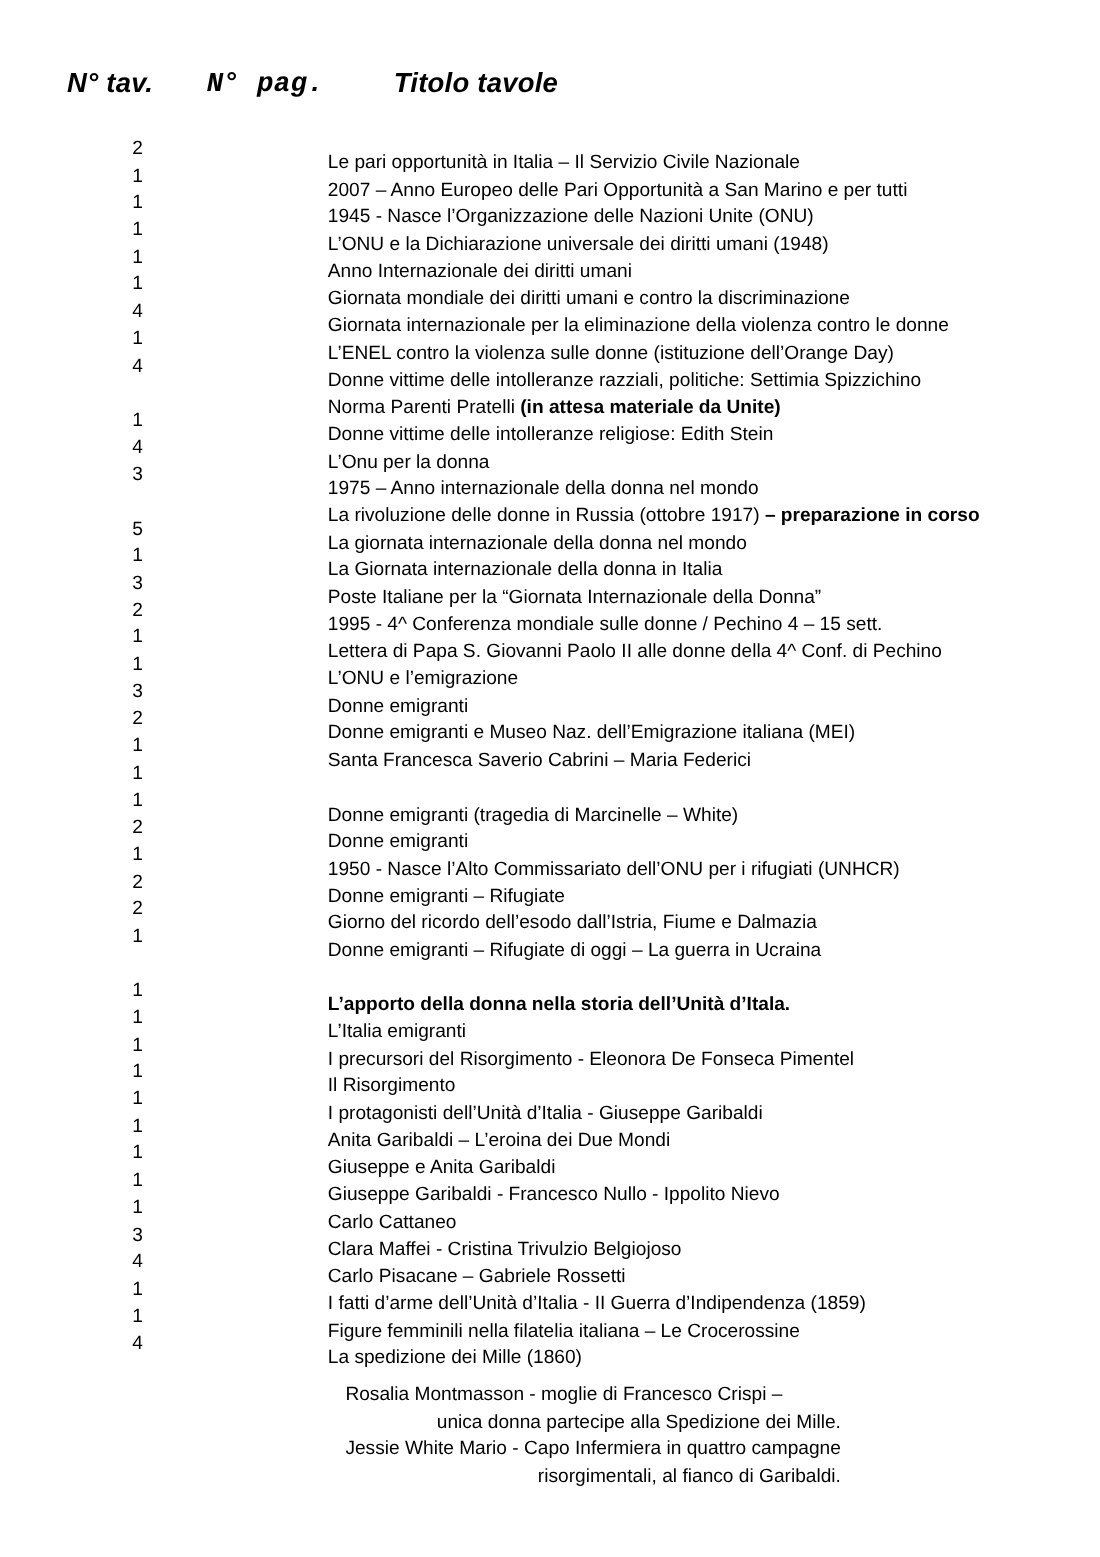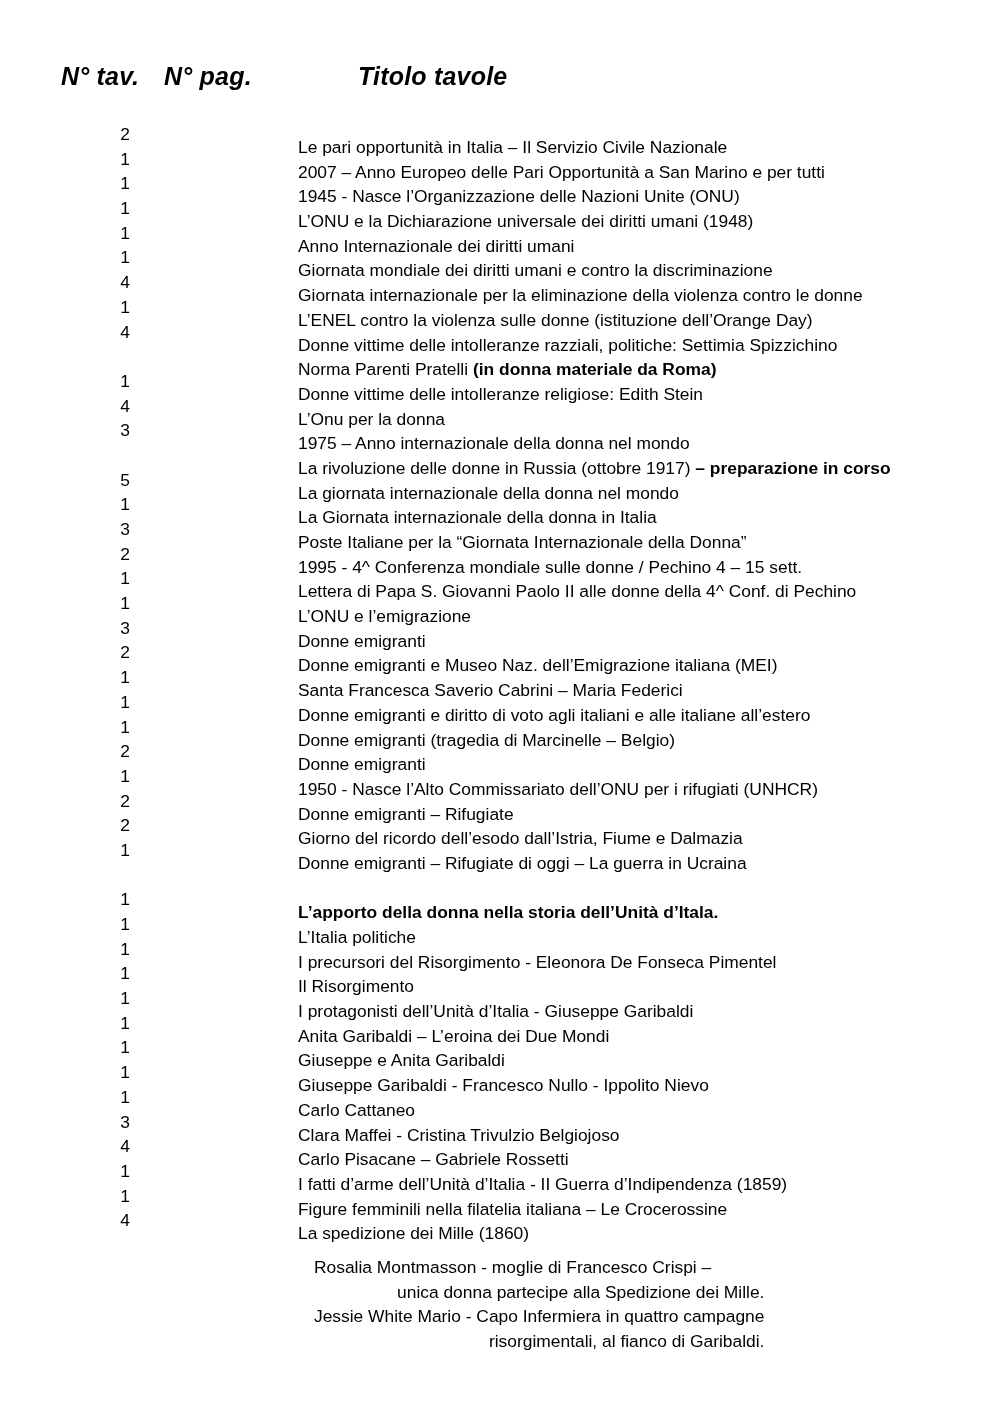--- a/index.html
+++ b/index.html
@@ -27,21 +27,21 @@
       left: 0;
       width: 1000px;
       height: 36px;
       font-weight: bold;
       font-style: italic;
       font-size: 25px;
       letter-spacing: 0.2px;
     }
     .header span { position: absolute; top: 0; white-space: nowrap; }
     .h-tav { left: 61px; }
-    .h-pag { left: 164px; }
+    .h-pag { left: 188px; font-family: Liberation Mono, monospace; }
     .h-tit { left: 358px; }
 
     .rows {
       position: absolute;
       top: 122px;
       left: 0;
       width: 1000px;
     }
     .row {
       position: relative;
@@ -119,21 +119,21 @@
     <div class="row">
         <span class="num">1</span>
         <span class="title">L’ENEL contro la violenza sulle donne (istituzione dell’Orange Day)</span>
       </div>
     <div class="row">
         <span class="num">4</span>
         <span class="title">Donne vittime delle intolleranze razziali, politiche: Settimia Spizzichino</span>
       </div>
     <div class="row">
         <span class="num"></span>
-        <span class="title"><span>Norma Parenti Pratelli </span><b>(in donna materiale da Roma)</b></span>
+        <span class="title"><span>Norma Parenti Pratelli </span><b>(in attesa materiale da Unite)</b></span>
       </div>
     <div class="row">
         <span class="num">1</span>
         <span class="title">Donne vittime delle intolleranze religiose: Edith Stein</span>
       </div>
     <div class="row">
         <span class="num">4</span>
         <span class="title">L’Onu per la donna</span>
       </div>
     <div class="row">
@@ -175,25 +175,24 @@
     <div class="row">
         <span class="num">2</span>
         <span class="title">Donne emigranti e Museo Naz. dell’Emigrazione italiana (MEI)</span>
       </div>
     <div class="row">
         <span class="num">1</span>
         <span class="title">Santa Francesca Saverio Cabrini – Maria Federici</span>
       </div>
     <div class="row">
         <span class="num">1</span>
-        <span class="title">Donne emigranti e diritto di voto agli italiani e alle italiane all’estero</span>
-      </div>
-    <div class="row">
-        <span class="num">1</span>
-        <span class="title">Donne emigranti (tragedia di Marcinelle – Belgio)</span>
+      </div>
+    <div class="row">
+        <span class="num">1</span>
+        <span class="title">Donne emigranti (tragedia di Marcinelle – White)</span>
       </div>
     <div class="row">
         <span class="num">2</span>
         <span class="title">Donne emigranti</span>
       </div>
     <div class="row">
         <span class="num">1</span>
         <span class="title">1950 - Nasce l’Alto Commissariato dell’ONU per i rifugiati (UNHCR)</span>
       </div>
     <div class="row">
@@ -210,21 +209,21 @@
       </div>
 
     <div class="spacer"></div>
 
     <div class="row bold">
         <span class="num">1</span>
         <span class="title">L’apporto della donna nella storia dell’Unità d’Itala.</span>
       </div>
     <div class="row">
         <span class="num">1</span>
-        <span class="title">L’Italia politiche</span>
+        <span class="title">L’Italia emigranti</span>
       </div>
     <div class="row">
         <span class="num">1</span>
         <span class="title">I precursori del Risorgimento - Eleonora De Fonseca Pimentel</span>
       </div>
     <div class="row">
         <span class="num">1</span>
         <span class="title">Il Risorgimento</span>
       </div>
     <div class="row">

